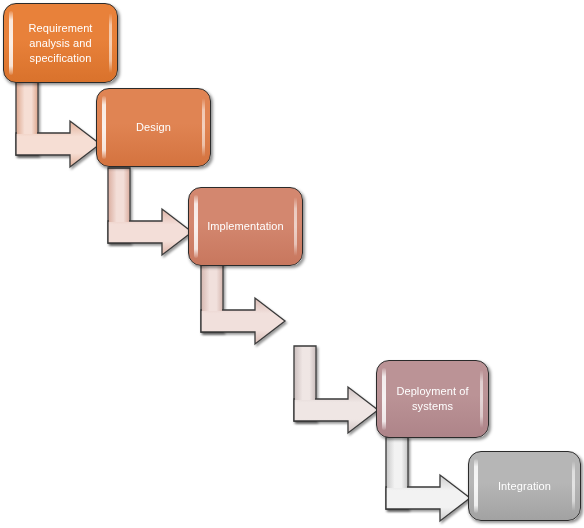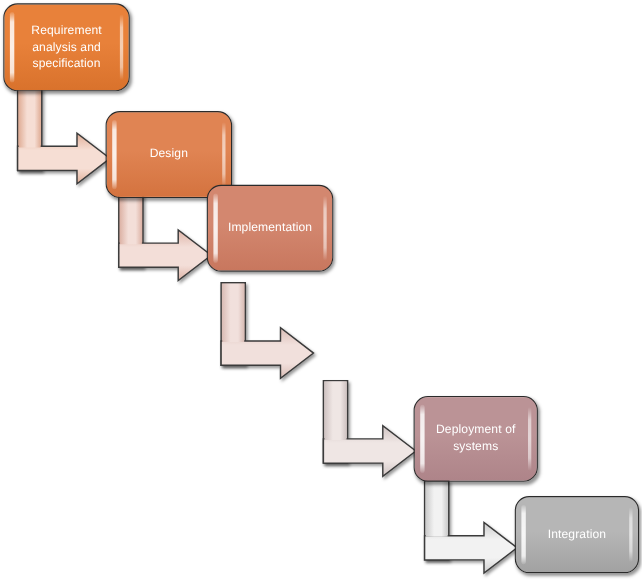--- a/index.html
+++ b/index.html
@@ -180,25 +180,25 @@
         <path d="M 0 0 L 22 0 L 22 72 L 0 72 Z" fill="url(#ag4)" stroke="#3a3a3a" stroke-width="1.3" filter="url(#af4)"></path>
         <polygon points="0,50 54,50 54,38 84,61 54,84 54,72 0,72" fill="url(#ah4)" stroke="#3a3a3a" stroke-width="1.3" filter="url(#af4)"></polygon>
         <path d="M 1 1 L 21 1 L 21 51 L 1 51 Z" fill="url(#ag4)" stroke="none"></path>
       </svg>
     </div>
 
   <div class="stage-box" id="box0" style="left: 3px; top: 3px; width: 115px; height: 80px; color: rgb(255, 255, 255); background: linear-gradient(rgb(232, 129, 58) 0%, rgb(232, 129, 58) 45%, rgb(217, 114, 44) 100%);">
     <span class="label">Requirement analysis and specification</span>
   </div>
 
-  <div class="stage-box" id="box1" style="left: 96px; top: 101px; width: 115px; height: 79px; color: rgb(255, 255, 255); background: linear-gradient(rgb(224, 132, 83) 0%, rgb(224, 132, 83) 45%, rgb(212, 115, 63) 100%);">
+  <div class="stage-box" id="box1" style="left: 96px; top: 88px; width: 115px; height: 79px; color: rgb(255, 255, 255); background: linear-gradient(rgb(224, 132, 83) 0%, rgb(224, 132, 83) 45%, rgb(212, 115, 63) 100%);">
     <span class="label">Design</span>
   </div>
 
-  <div class="stage-box" id="box2" style="left: 188px; top: 168px; width: 115px; height: 79px; color: rgb(255, 255, 255); background: linear-gradient(rgb(211, 135, 111) 0%, rgb(211, 135, 111) 45%, rgb(200, 119, 94) 100%);">
+  <div class="stage-box" id="box2" style="left: 188px; top: 187px; width: 115px; height: 79px; color: rgb(255, 255, 255); background: linear-gradient(rgb(211, 135, 111) 0%, rgb(211, 135, 111) 45%, rgb(200, 119, 94) 100%);">
     <span class="label">Implementation</span>
   </div>
 
 
   <div class="stage-box" id="box4" style="left: 376px; top: 360px; width: 113px; height: 78px; color: rgb(255, 255, 255); background: linear-gradient(rgb(187, 147, 150) 0%, rgb(187, 147, 150) 45%, rgb(174, 132, 137) 100%);">
     <span class="label">Deployment of systems</span>
   </div>
 
   <div class="stage-box" id="box5" style="left: 468px; top: 451px; width: 113px; height: 70px; color: rgb(255, 255, 255); background: linear-gradient(rgb(182, 182, 182) 0%, rgb(182, 182, 182) 45%, rgb(162, 162, 162) 100%);">
     <span class="label">Integration</span>

